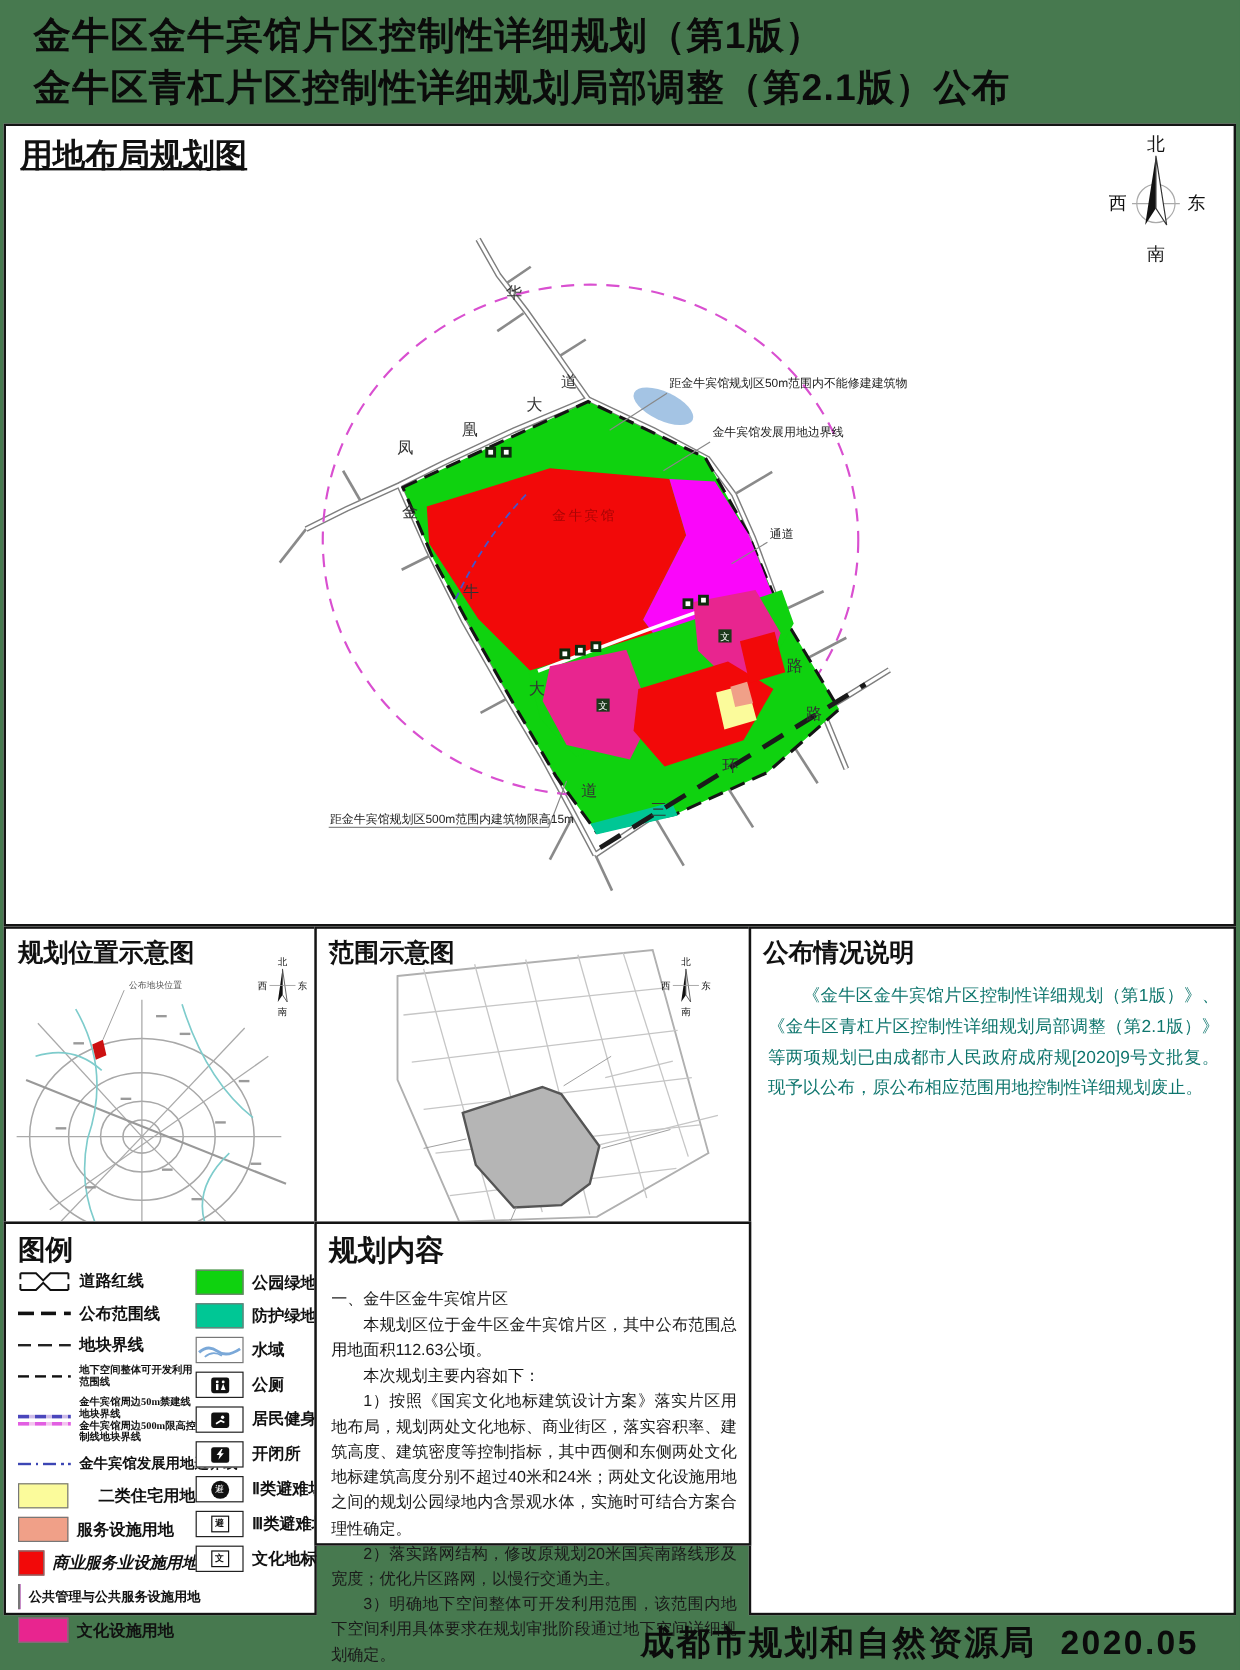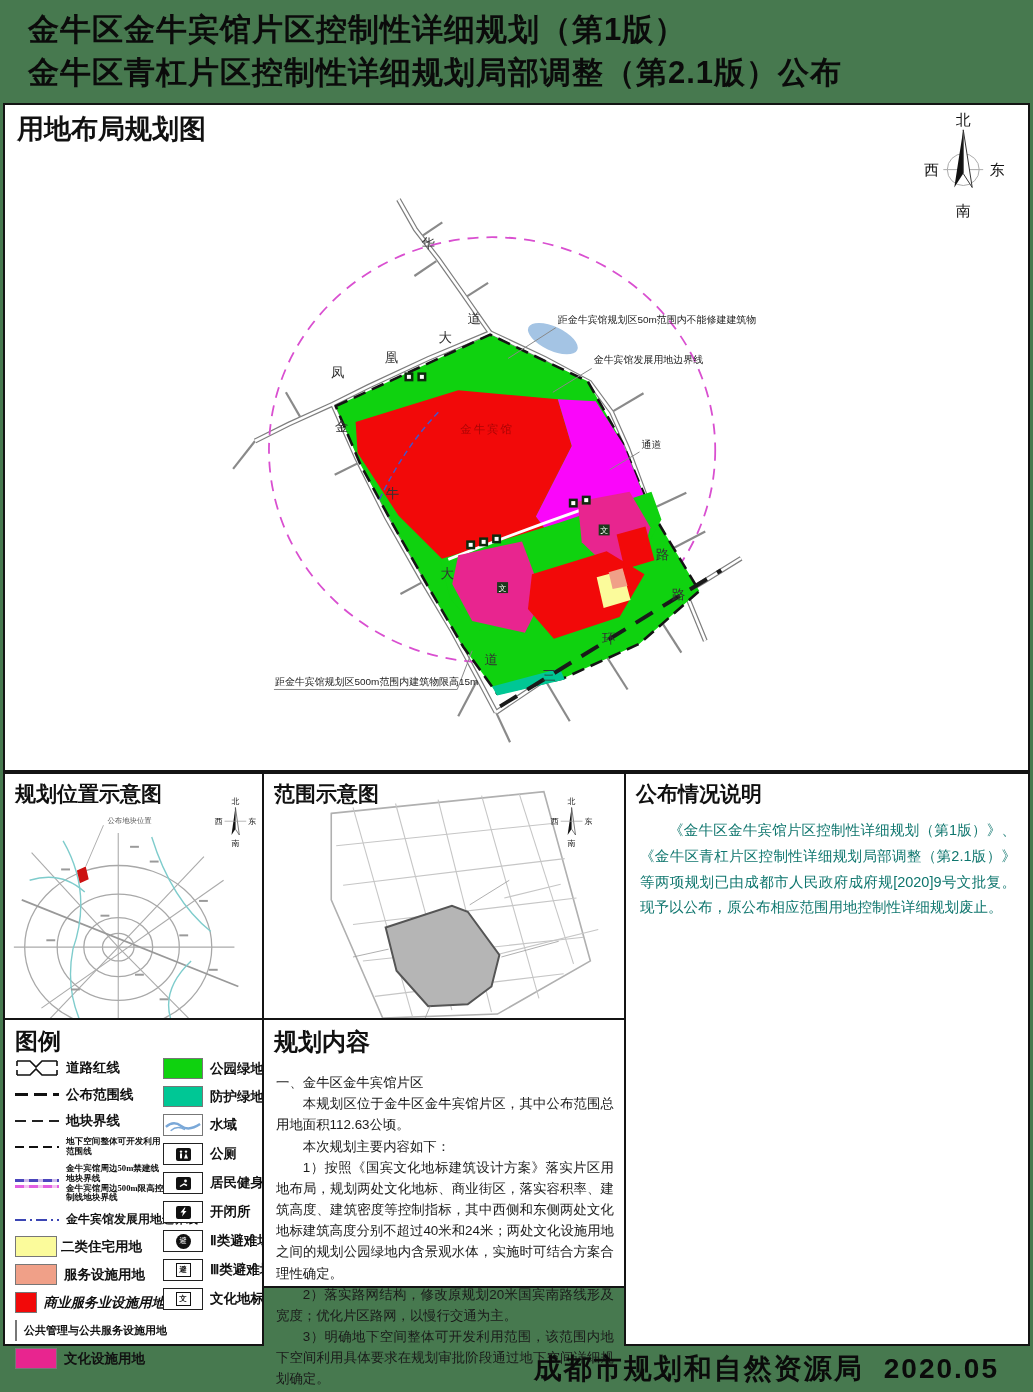--- a/index.html
+++ b/index.html
@@ -12,21 +12,21 @@
 
   
   .panel{position:absolute; background:#fff; border:2px solid #141414; box-sizing:border-box;}
   .map-panel{left:3px; top:103px; width:1027px; height:669px;}
   .loc-panel{left:3px; top:772px; width:261px; height:248px;}
   .scope-panel{left:262px; top:772px; width:364px; height:248px;}
   .ann-panel{left:624px; top:772px; width:406px; height:574px;}
   .legend-panel{left:3px; top:1018px; width:261px; height:328px;}
   .content-panel{left:262px; top:1018px; width:364px; height:270px;}
 
-  .panel-title-lg{position:absolute; left:12px; top:6px; font-size:27px; font-weight:600; color:#111;}
+  .panel-title-lg{position:absolute; left:12px; top:6px; font-size:27px; font-weight:600; color:#111;text-decoration:underline;}
   .panel-title{position:absolute; left:10px; top:6px; font-size:21px; font-weight:700; color:#111;}
   .fillsvg{position:absolute; left:0; top:0; width:100%; height:100%;}
 
   
   .ann-body{position:absolute; left:14px; right:12px; top:44px; font-size:14.5px; line-height:1.78; color:#0f766e; text-align:justify; text-indent:2em; font-weight:500;}
 
   
   .content-body{position:absolute; left:12px; right:10px; top:52px; font-size:13.4px; line-height:1.58; color:#1a1a1a; font-weight:500;}
   .content-body p{margin:0; text-align:justify;}
   .content-body p.ind{text-indent:2em;}
@@ -339,21 +339,21 @@
       </div>
       <div class="leg-row">
         <span class="leg-sym">
             <span class="dashdot"></span>
           </span>
         <span class="leg-label" style="font-size:12px;">金牛宾馆发展用地边界线</span>
       </div>
 
       <div class="leg-row">
         <span class="swatch" style="background:#fbfb9b;"></span>
-        <span class="leg-label" style="margin-left:4px;">二类住宅用地</span>
+        <span class="leg-label" style="margin-left:25px;">二类住宅用地</span>
       </div>
       <div class="leg-row">
         <span class="swatch" style="background:#f0a088;"></span>
         <span class="leg-label" style="margin-left:7px;">服务设施用地</span>
       </div>
       <div class="leg-row">
         <span class="swatch" style="background:#f20909;"></span>
         <span class="leg-label" style="margin-left:7px;font-style:italic;">商业服务业设施用地</span>
       </div>
       <div class="leg-row">

